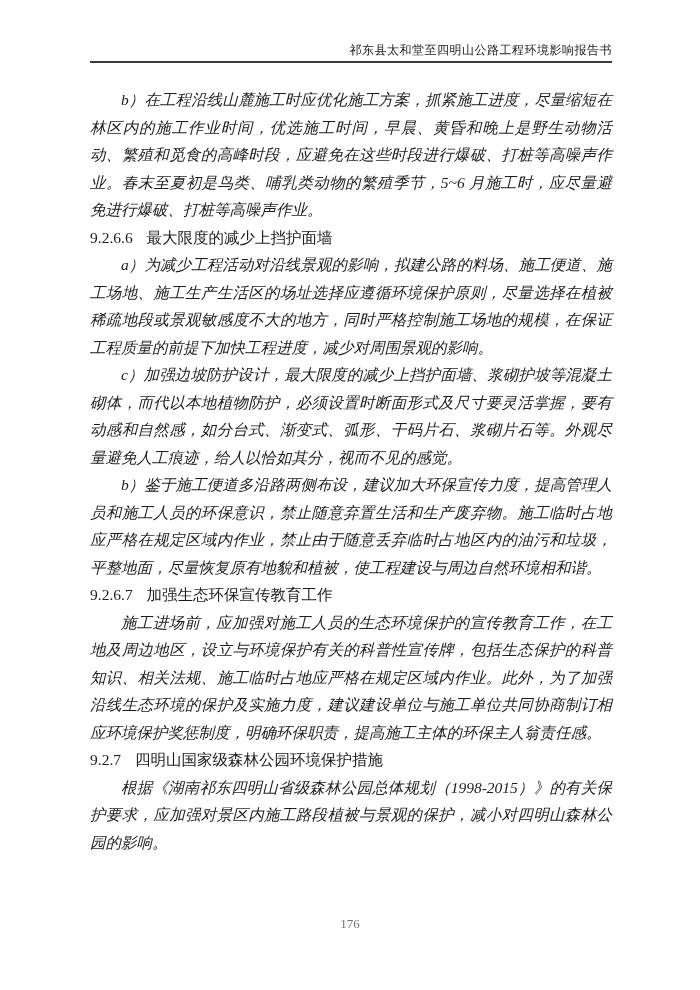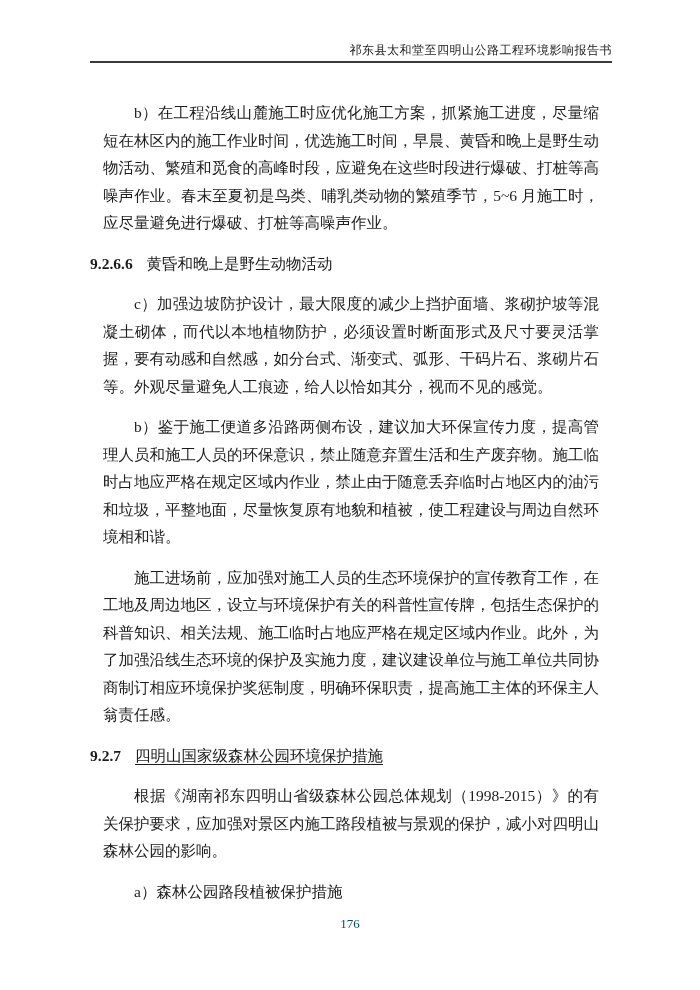--- a/index.html
+++ b/index.html
@@ -26,71 +26,75 @@
     height:0;
   }
   .content {
     position:absolute;
     top:86px; left:90px; width:522px;
     font-size:15.5px;
     line-height:27.5px;
     text-align:justify;
   }
   p.para {
-    margin:13px;
+    margin:0;
     text-indent:2em;
+    font-style:italic;
   }
   h2.sec {
     margin:0;
     font-size:15.5px;
     font-weight:normal;
     line-height:27.5px;
     text-align:left;
   }
-  .sec-num { margin-right:0.9em;font-weight:bold; }
-  .sec-title-underline { text-decoration:underline; text-underline-offset:3px; }
+  .sec-num { margin-right:0.9em; }
+  .sec-title-underline { text-underline-offset:3px; }
   .footer {
     position:absolute;
     top:916px; left:0; width:700px;
     text-align:center;
     font-size:13px;
-    color:#0c4a6e;
+    color:#737373;
   }
 </style>
 </head>
 <body>
 
 <div class="page">
 
   <div class="header">祁东县太和堂至四明山公路工程环境影响报告书</div>
 
   <div class="header-rule"></div>
 
   <div class="content">
 
     <p class="para">b）在工程沿线山麓施工时应优化施工方案，抓紧施工进度，尽量缩短在林区内的施工作业时间，优选施工时间，早晨、黄昏和晚上是野生动物活动、繁殖和觅食的高峰时段，应避免在这些时段进行爆破、打桩等高噪声作业。春末至夏初是鸟类、哺乳类动物的繁殖季节，5~6 月施工时，应尽量避免进行爆破、打桩等高噪声作业。</p>
 
 
     <h2 class="sec">
-      <span class="sec-num">9.2.6.6</span><span>黄昏和晚上是野生动物活动</span>
+      <span class="sec-num">9.2.6.6</span><span>最大限度的减少上挡护面墙</span>
     </h2>
 
+    <p class="para">a）为减少工程活动对沿线景观的影响，拟建公路的料场、施工便道、施工场地、施工生产生活区的场址选择应遵循环境保护原则，尽量选择在植被稀疏地段或景观敏感度不大的地方，同时严格控制施工场地的规模，在保证工程质量的前提下加快工程进度，减少对周围景观的影响。</p>
 
     <p class="para">c）加强边坡防护设计，最大限度的减少上挡护面墙、浆砌护坡等混凝土砌体，而代以本地植物防护，必须设置时断面形式及尺寸要灵活掌握，要有动感和自然感，如分台式、渐变式、弧形、干码片石、浆砌片石等。外观尽量避免人工痕迹，给人以恰如其分，视而不见的感觉。</p>
 
     <p class="para">b）鉴于施工便道多沿路两侧布设，建议加大环保宣传力度，提高管理人员和施工人员的环保意识，禁止随意弃置生活和生产废弃物。施工临时占地应严格在规定区域内作业，禁止由于随意丢弃临时占地区内的油污和垃圾，平整地面，尽量恢复原有地貌和植被，使工程建设与周边自然环境相和谐。</p>
 
+    <h2 class="sec">
+      <span class="sec-num">9.2.6.7</span><span>加强生态环保宣传教育工作</span>
+    </h2>
 
     <p class="para">施工进场前，应加强对施工人员的生态环境保护的宣传教育工作，在工地及周边地区，设立与环境保护有关的科普性宣传牌，包括生态保护的科普知识、相关法规、施工临时占地应严格在规定区域内作业。此外，为了加强沿线生态环境的保护及实施力度，建议建设单位与施工单位共同协商制订相应环境保护奖惩制度，明确环保职责，提高施工主体的环保主人翁责任感。</p>
 
     <h2 class="sec">
       <span class="sec-num">9.2.7</span><span class="sec-title-underline">四明山国家级森林公园环境保护措施</span>
     </h2>
 
     <p class="para">根据《湖南祁东四明山省级森林公园总体规划（1998-2015）》的有关保护要求，应加强对景区内施工路段植被与景观的保护，减小对四明山森林公园的影响。</p>
 
-    <p class="para">a）森林公园路段植被保护措施</p>
 
   </div>
 
   <div class="footer">176</div>
 
 </div>
 
 </body></html>

